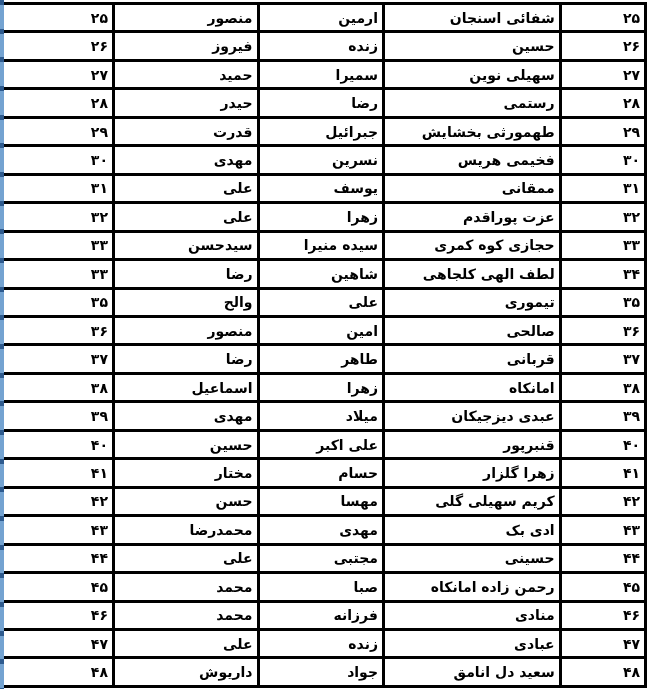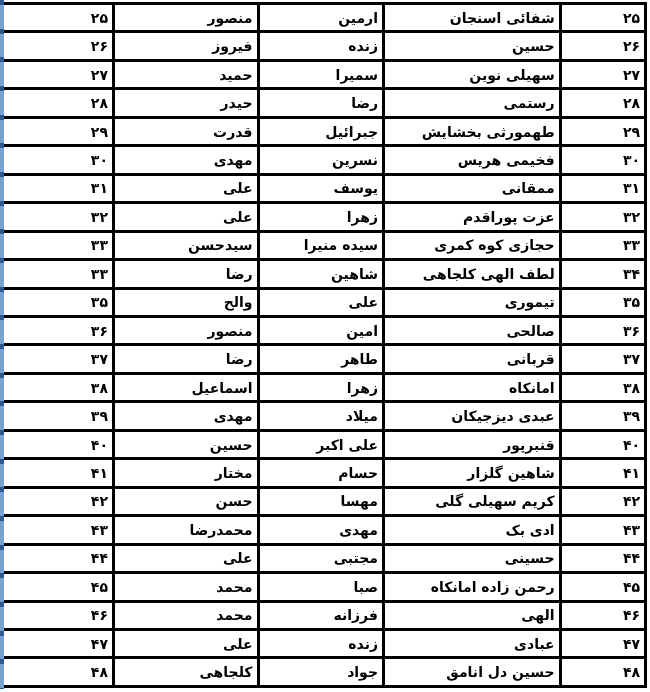--- a/index.html
+++ b/index.html
@@ -174,21 +174,21 @@
         </tr>
         <tr>
           <td>۴۰</td>
           <td>قنبرپور</td>
           <td>علی اکبر</td>
           <td>حسین</td>
           <td>۴۰</td>
         </tr>
         <tr>
           <td>۴۱</td>
-          <td>شاهین گلزار</td>
+          <td>زهرا گلزار</td>
           <td>حسام</td>
           <td>مختار</td>
           <td>۴۱</td>
         </tr>
         <tr>
           <td>۴۲</td>
           <td>کریم سهیلی گلی</td>
           <td>مهسا</td>
           <td>حسن</td>
           <td>۴۲</td>
@@ -209,34 +209,34 @@
         </tr>
         <tr>
           <td>۴۵</td>
           <td>رحمن زاده امانکاه</td>
           <td>صبا</td>
           <td>محمد</td>
           <td>۴۵</td>
         </tr>
         <tr>
           <td>۴۶</td>
-          <td>الهی</td>
+          <td>منادی</td>
           <td>فرزانه</td>
           <td>محمد</td>
           <td>۴۶</td>
         </tr>
         <tr>
           <td>۴۷</td>
           <td>عبادی</td>
           <td>زنده</td>
           <td>علی</td>
           <td>۴۷</td>
         </tr>
         <tr>
           <td>۴۸</td>
-          <td>حسین دل انامق</td>
+          <td>سعید دل انامق</td>
           <td>جواد</td>
-          <td>کلجاهی</td>
+          <td>داریوش</td>
           <td>۴۸</td>
         </tr>
       </tbody>
   </table>
 </div>
 
 </body></html>

